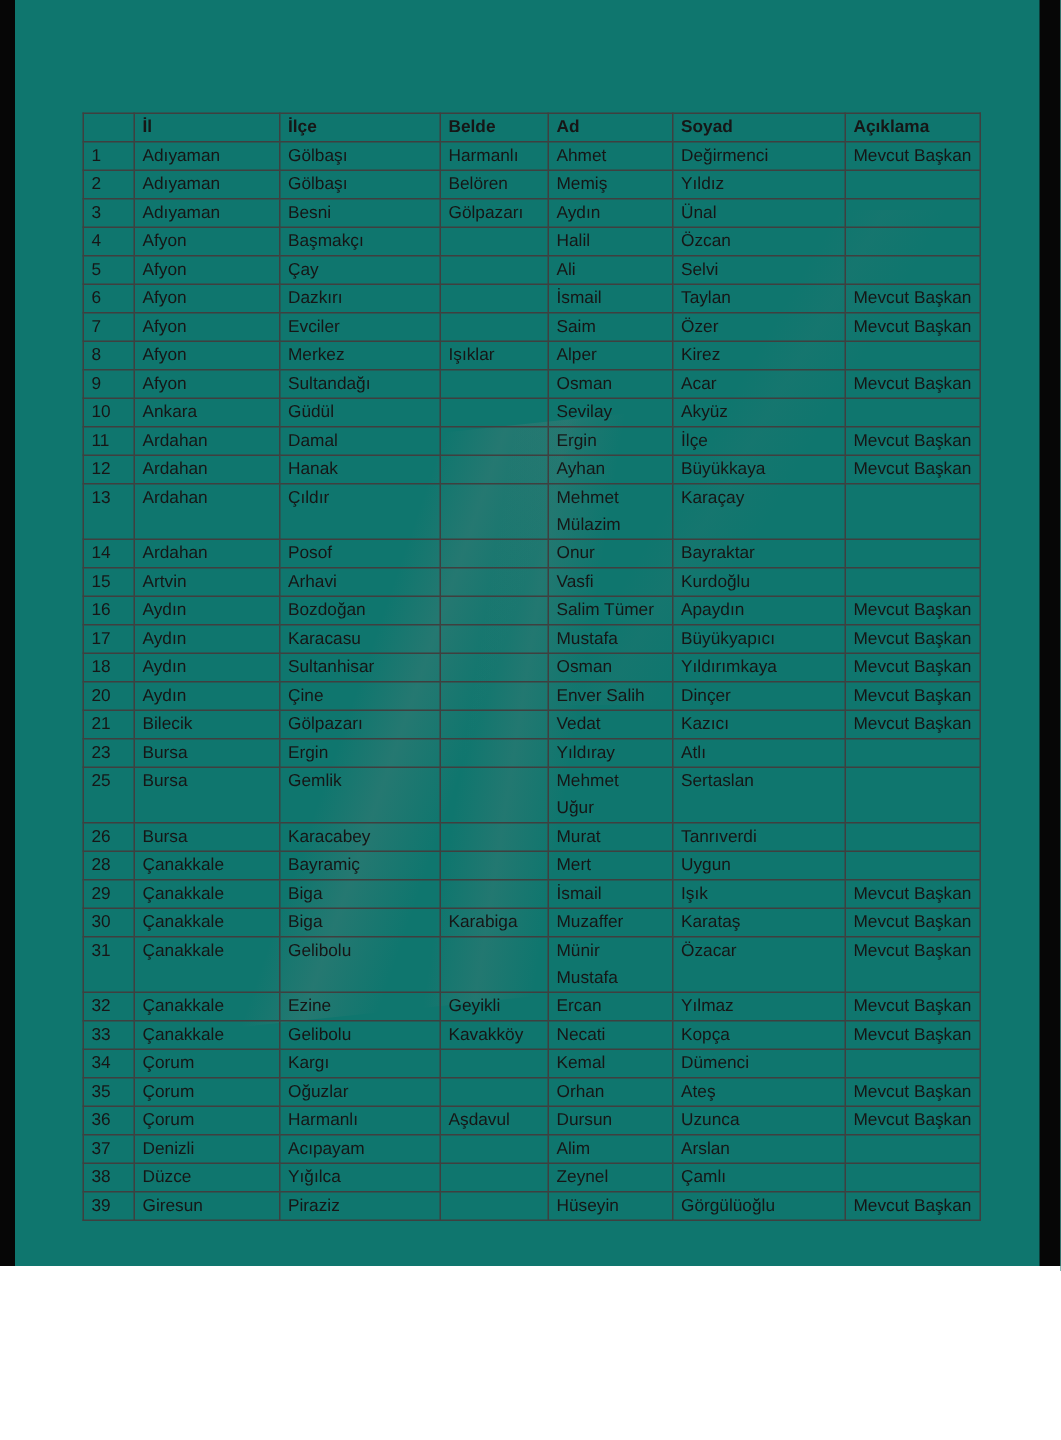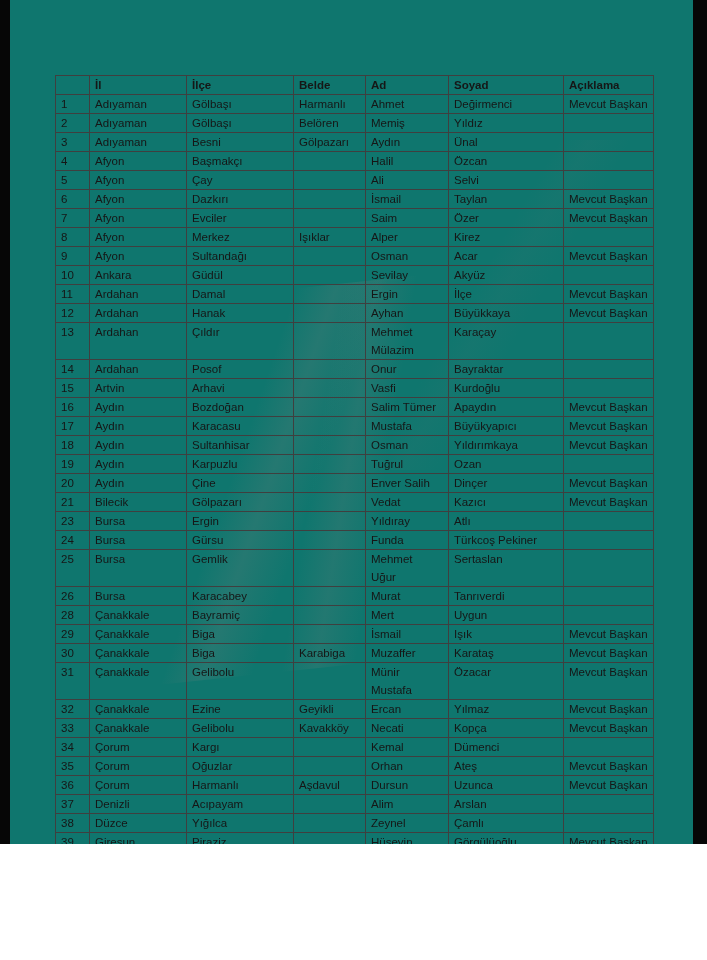--- a/index.html
+++ b/index.html
@@ -265,29 +265,20 @@
         <tr>
       <td class="c-no">18</td>
       <td class="c-il">Aydın</td>
       <td class="c-ilce">Sultanhisar</td>
       <td class="c-belde"></td>
       <td class="c-ad">Osman</td>
       <td class="c-soyad">Yıldırımkaya</td>
       <td class="c-aciklama">Mevcut Başkan</td>
     </tr>
         <tr>
-      <td class="c-no">19</td>
-      <td class="c-il">Aydın</td>
-      <td class="c-ilce">Karpuzlu</td>
-      <td class="c-belde"></td>
-      <td class="c-ad">Tuğrul</td>
-      <td class="c-soyad">Ozan</td>
-      <td class="c-aciklama"></td>
-    </tr>
-        <tr>
       <td class="c-no">20</td>
       <td class="c-il">Aydın</td>
       <td class="c-ilce">Çine</td>
       <td class="c-belde"></td>
       <td class="c-ad">Enver Salih</td>
       <td class="c-soyad">Dinçer</td>
       <td class="c-aciklama">Mevcut Başkan</td>
     </tr>
         <tr>
       <td class="c-no">21</td>
@@ -298,29 +289,20 @@
       <td class="c-soyad">Kazıcı</td>
       <td class="c-aciklama">Mevcut Başkan</td>
     </tr>
         <tr>
       <td class="c-no">23</td>
       <td class="c-il">Bursa</td>
       <td class="c-ilce">Ergin</td>
       <td class="c-belde"></td>
       <td class="c-ad">Yıldıray</td>
       <td class="c-soyad">Atlı</td>
-      <td class="c-aciklama"></td>
-    </tr>
-        <tr>
-      <td class="c-no">24</td>
-      <td class="c-il">Bursa</td>
-      <td class="c-ilce">Gürsu</td>
-      <td class="c-belde"></td>
-      <td class="c-ad">Funda</td>
-      <td class="c-soyad">Türkcoş Pekiner</td>
       <td class="c-aciklama"></td>
     </tr>
         <tr>
       <td class="c-no">25</td>
       <td class="c-il">Bursa</td>
       <td class="c-ilce">Gemlik</td>
       <td class="c-belde"></td>
       <td class="c-ad">Mehmet
 Uğur</td>
       <td class="c-soyad">Sertaslan</td>

